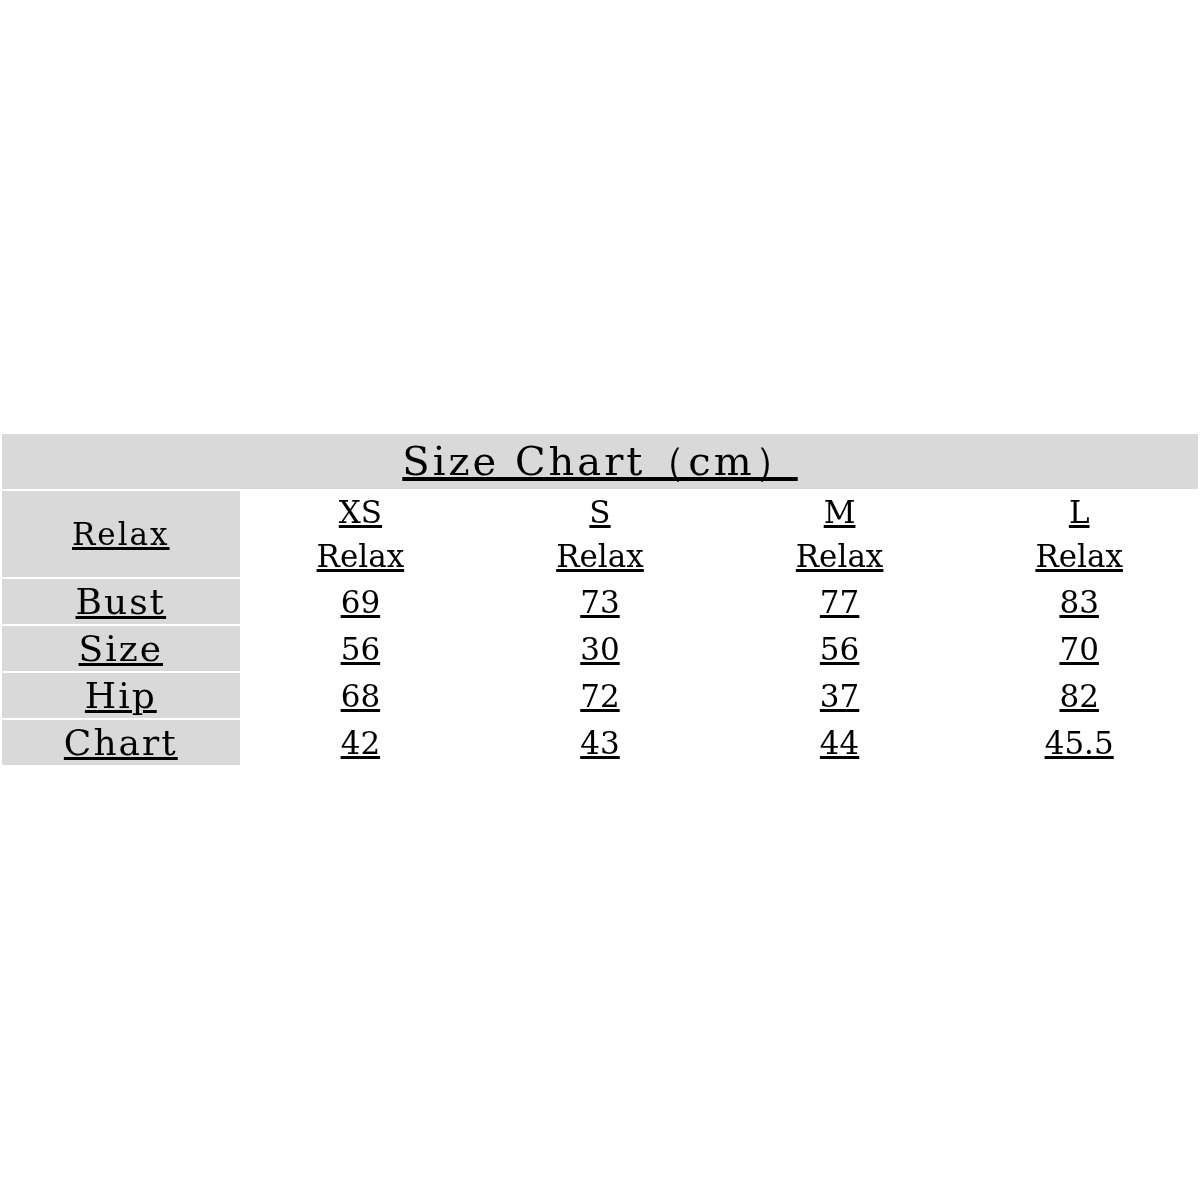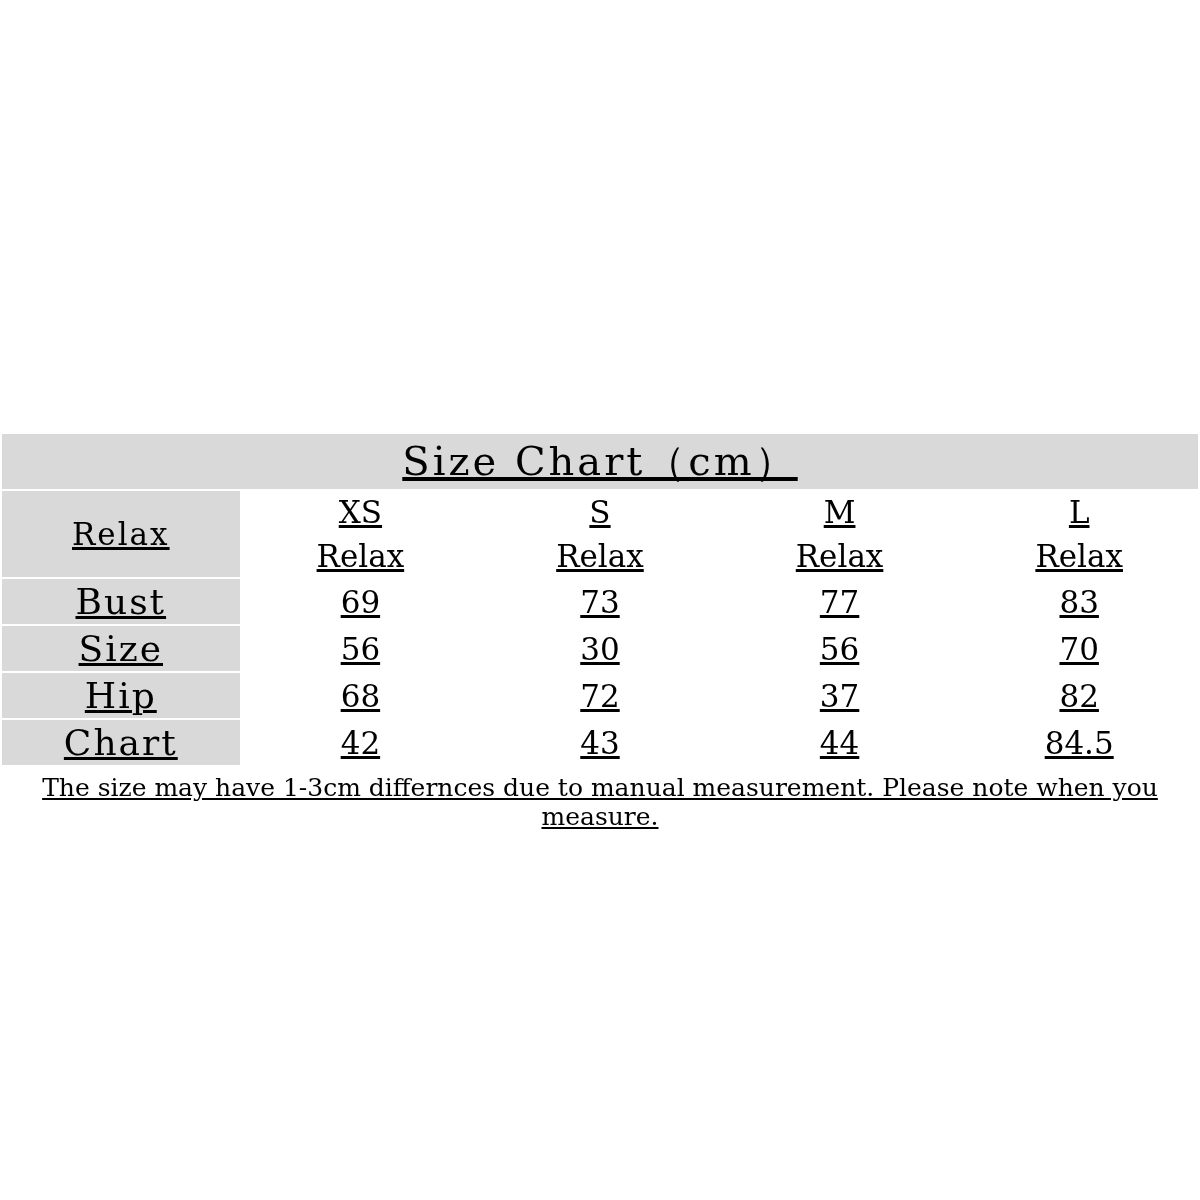--- a/index.html
+++ b/index.html
@@ -147,20 +147,19 @@
         <td class="cell">72</td>
         <td class="cell">37</td>
         <td class="cell cell-last">82</td>
       </tr>
 
       <tr class="datarow">
         <td class="rowhead">Chart</td>
         <td class="cell">42</td>
         <td class="cell">43</td>
         <td class="cell">44</td>
-        <td class="cell cell-last">84.5</td>
+        <td class="cell cell-last">45.5</td>
       </tr>
     </tbody>
   </table>
 
-  <div class="note">The size may have 1-3cm differnces due to manual measurement. Please note when you measure.</div>
 
 </div>
 
 </body></html>

